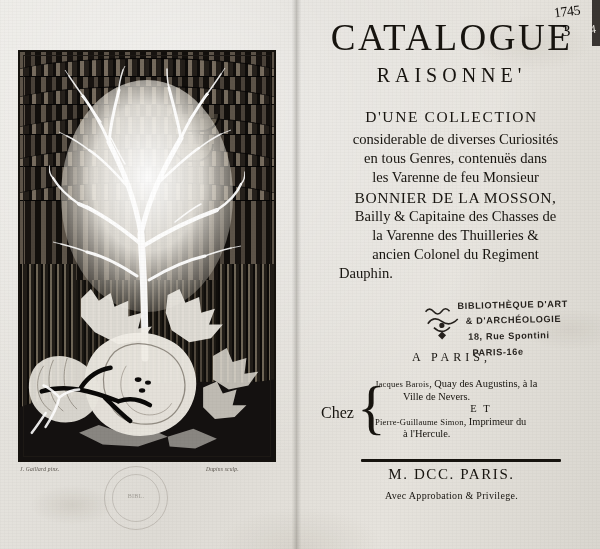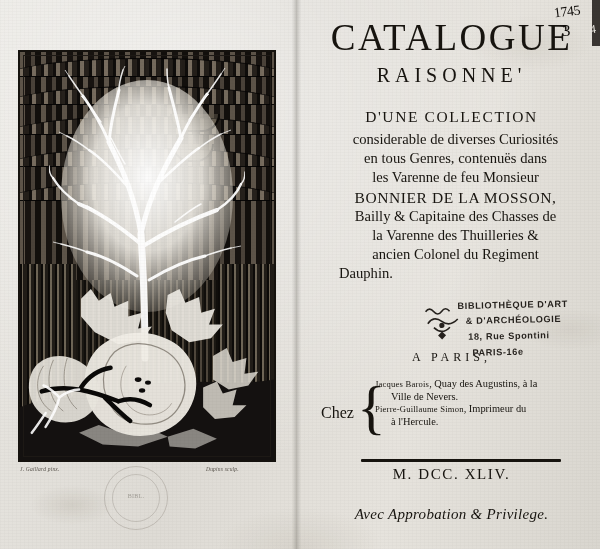--- a/index.html
+++ b/index.html
@@ -100,27 +100,27 @@
   .t-author{top:287px;font-size:15px;font-style:italic;letter-spacing:.8px;}
   .t-aparis{top:350px;font-size:12px;letter-spacing:4px;}
 
   
   .imprint{position:absolute;left:16px;top:378px;width:270px;color:#17140f;}
   .imprint .chez{position:absolute;left:2px;top:26px;font-size:16px;}
   .imprint .brace{position:absolute;left:38px;top:-1px;font-size:60px;line-height:60px;
     font-family:"Liberation Serif",serif;color:#17140f;}
   .imprint .lines{position:absolute;left:56px;top:0;width:212px;}
   .imprint .il{font-size:10.4px;line-height:12.6px;white-space:nowrap;}
-  .imprint .il.ind{padding-left:16px;}
+  .imprint .il.ind{padding-left:28px;}
   .imprint .il.et{text-align:center;font-size:10.5px;letter-spacing:2px;padding-left:0;}
   .sc{font-size:8.6px;letter-spacing:.2px;margin-top:8px;}
 
   .rule{position:absolute;left:58px;top:459px;width:200px;height:3px;background:#17140f;border-radius:1px;}
   .t-date{top:466px;font-size:15px;letter-spacing:1.6px;}
-  .t-priv{top:490px;font-size:15px;font-style:italic;letter-spacing:.3px;margin-top:16px;}
+  .t-priv{top:490px;font-size:10px;letter-spacing:.3px;}
 
   
   .inkstamp{position:absolute;left:444px;top:300px;width:130px;height:62px;
     color:#15110d;font-family:"Liberation Sans",sans-serif;font-weight:bold;
     transform:rotate(-1.2deg);opacity:.92;}
   .inkstamp .is{position:absolute;white-space:nowrap;font-size:9.2px;letter-spacing:.6px;}
   .inkstamp .is1{left:14px;top:0;}
   .inkstamp .is2{left:22px;top:15px;}
   .inkstamp .is3{left:24px;top:31px;font-weight:bold;}
   .inkstamp .is4{left:28px;top:47px;}
@@ -299,29 +299,30 @@
     <div class="tl t-aparis">A PARIS,</div>
 
     <div class="imprint">
       <div class="chez">Chez</div>
       <div class="brace">{</div>
       <div class="lines">
         <div class="il">
           <span class="sc">Jacques Barois</span><span>, Quay des Augustins, à la</span>
         </div>
         <div class="il ind">Ville de Nevers.</div>
+        <div class="il et">E T</div>
         <div class="il">
           <span class="sc">Pierre-Guillaume Simon</span><span>, Imprimeur du</span>
         </div>
         <div class="il ind">à l'Hercule.</div>
       </div>
     </div>
 
     <div class="rule"></div>
-    <div class="tl t-date">M. DCC. XLIV.</div>
+    <div class="tl t-date">M. DCC. PARIS.</div>
     <div class="tl t-priv">Avec Approbation &amp; Privilege.</div>
   </div>
 
   <div class="inkstamp">
     <svg class="orn" viewBox="0 0 40 44">
       <g stroke="#15110d" fill="none" stroke-width="1.6">
         <path d="M2 8 q4 -5 8 0 q4 5 8 0 q4 -5 8 0"></path>
         <path d="M4 20 q6 -8 14 -2 q8 6 16 -2"></path>
         <path d="M10 24 q8 8 16 0"></path>
       </g>

